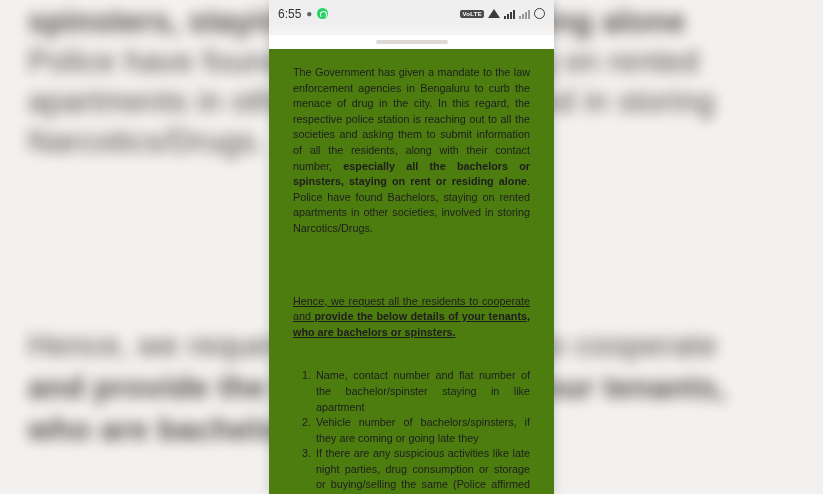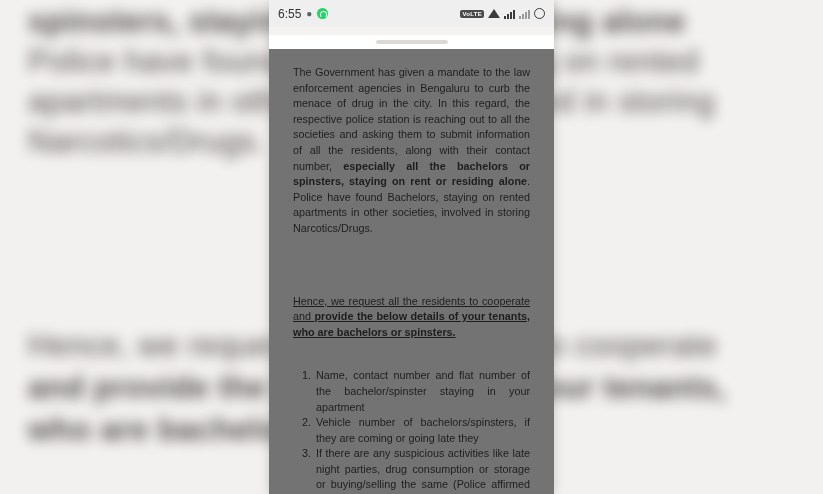--- a/index.html
+++ b/index.html
@@ -112,21 +112,21 @@
     height: 14px;
     background: #ffffff;
     display: flex; justify-content: center; align-items: center;
   }
   .pill {
     width: 72px; height: 4px; border-radius: 3px; background: #dddad6;
   }
 
   .doc {
     padding: 16px 24px 0 24px;
-    background: #737373;
+    background: #4d7c0f;
     color: #1e1e1e;
     height: calc(100% - 49px);
   }
   .para {
     font-size: 10.8px;
     line-height: 15.6px;
     text-align: justify;
     margin-bottom: 0;
   }
   .para b { font-weight: bold; }
@@ -190,20 +190,20 @@
     <div class="pill-wrap">
       <div class="pill"></div>
     </div>
 
     <div class="doc">
       <p class="para"><span>The Government has given a mandate to the law enforcement agencies in Bengaluru to curb the menace of drug in the city. In this regard, the respective police station is reaching out to all the societies and asking them to submit information of all the residents, along with their contact number,</span> <b>especially all the bachelors or spinsters, staying on rent or residing alone</b><span>. Police have found Bachelors, staying on rented apartments in other societies, involved in storing Narcotics/Drugs.</span></p>
 
       <p class="para para-2"><span>Hence, we request all the residents to cooperate and</span> <b>provide the below details of your tenants, who are bachelors or spinsters.</b></p>
 
       <ol class="olist">
-        <li>Name, contact number and flat number of the bachelor/spinster staying in your apartment</li>
+        <li>Name, contact number and flat number of the bachelor/spinster staying in like apartment</li>
         <li>Vehicle number of bachelors/spinsters, if they are coming or going late they</li>
         <li>If there are any suspicious activities like late night parties, drug consumption or storage or buying/selling the same (Police affirmed to not worry on reporting to police, even if your suspicion goes wrong. Police has assured that they will do the best to serve the society)</li>
       </ol>
     </div>
 
   </div>
 </div>
 
 </body></html>

